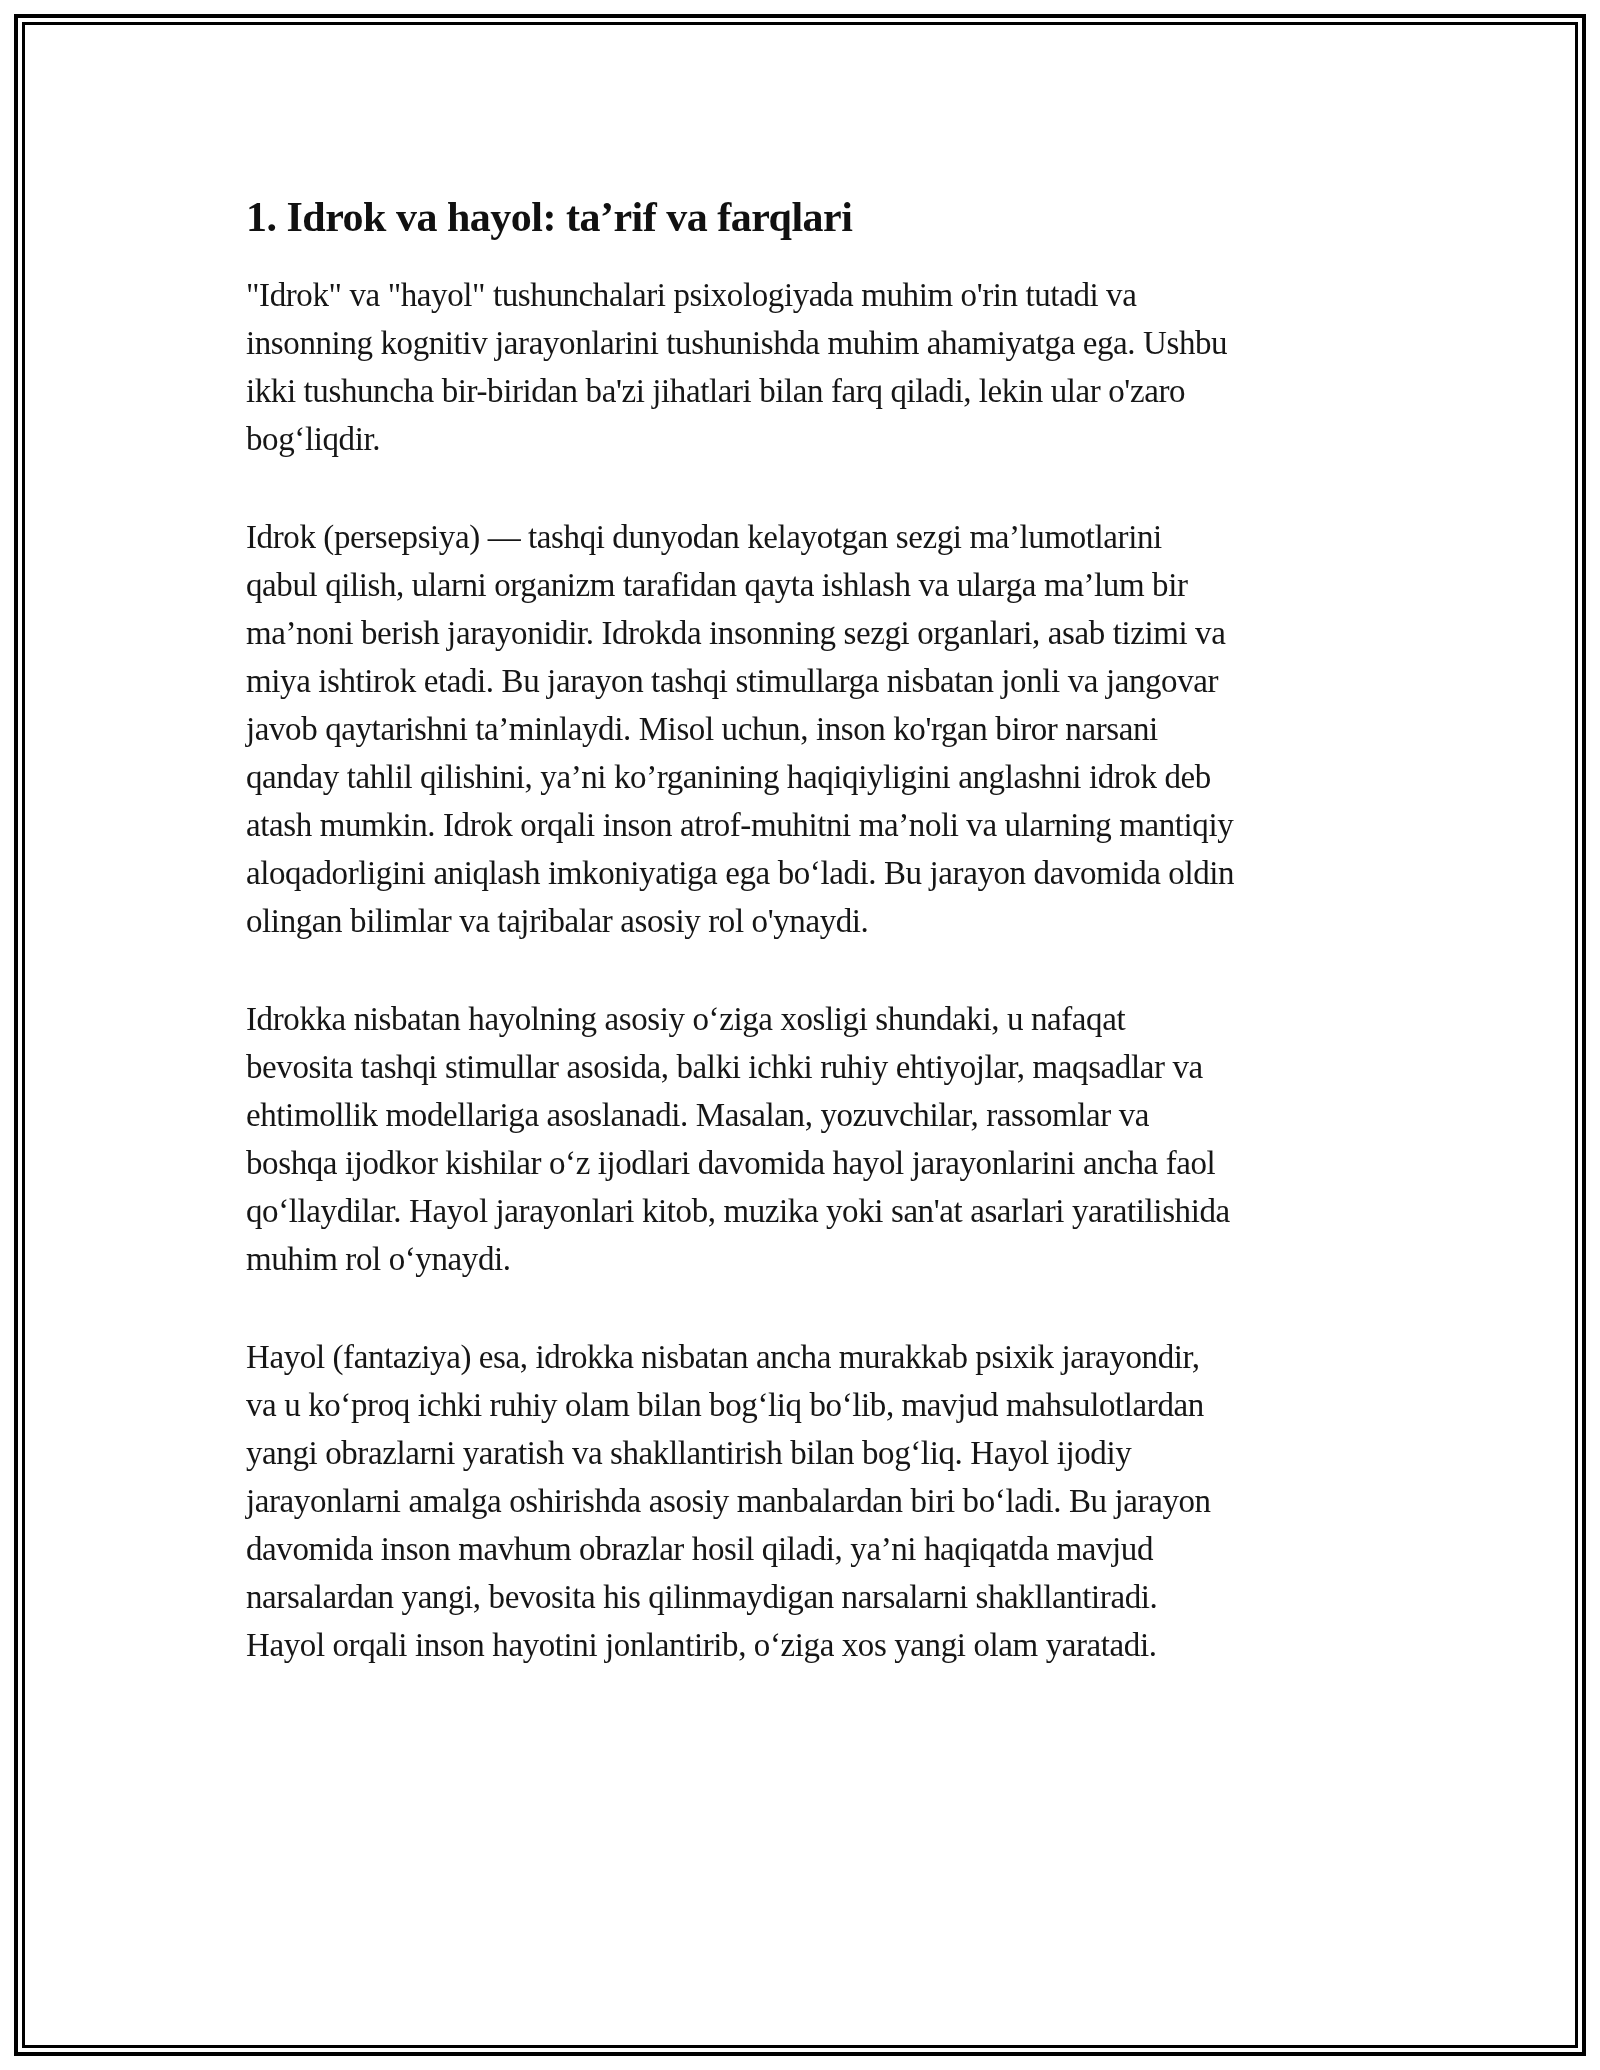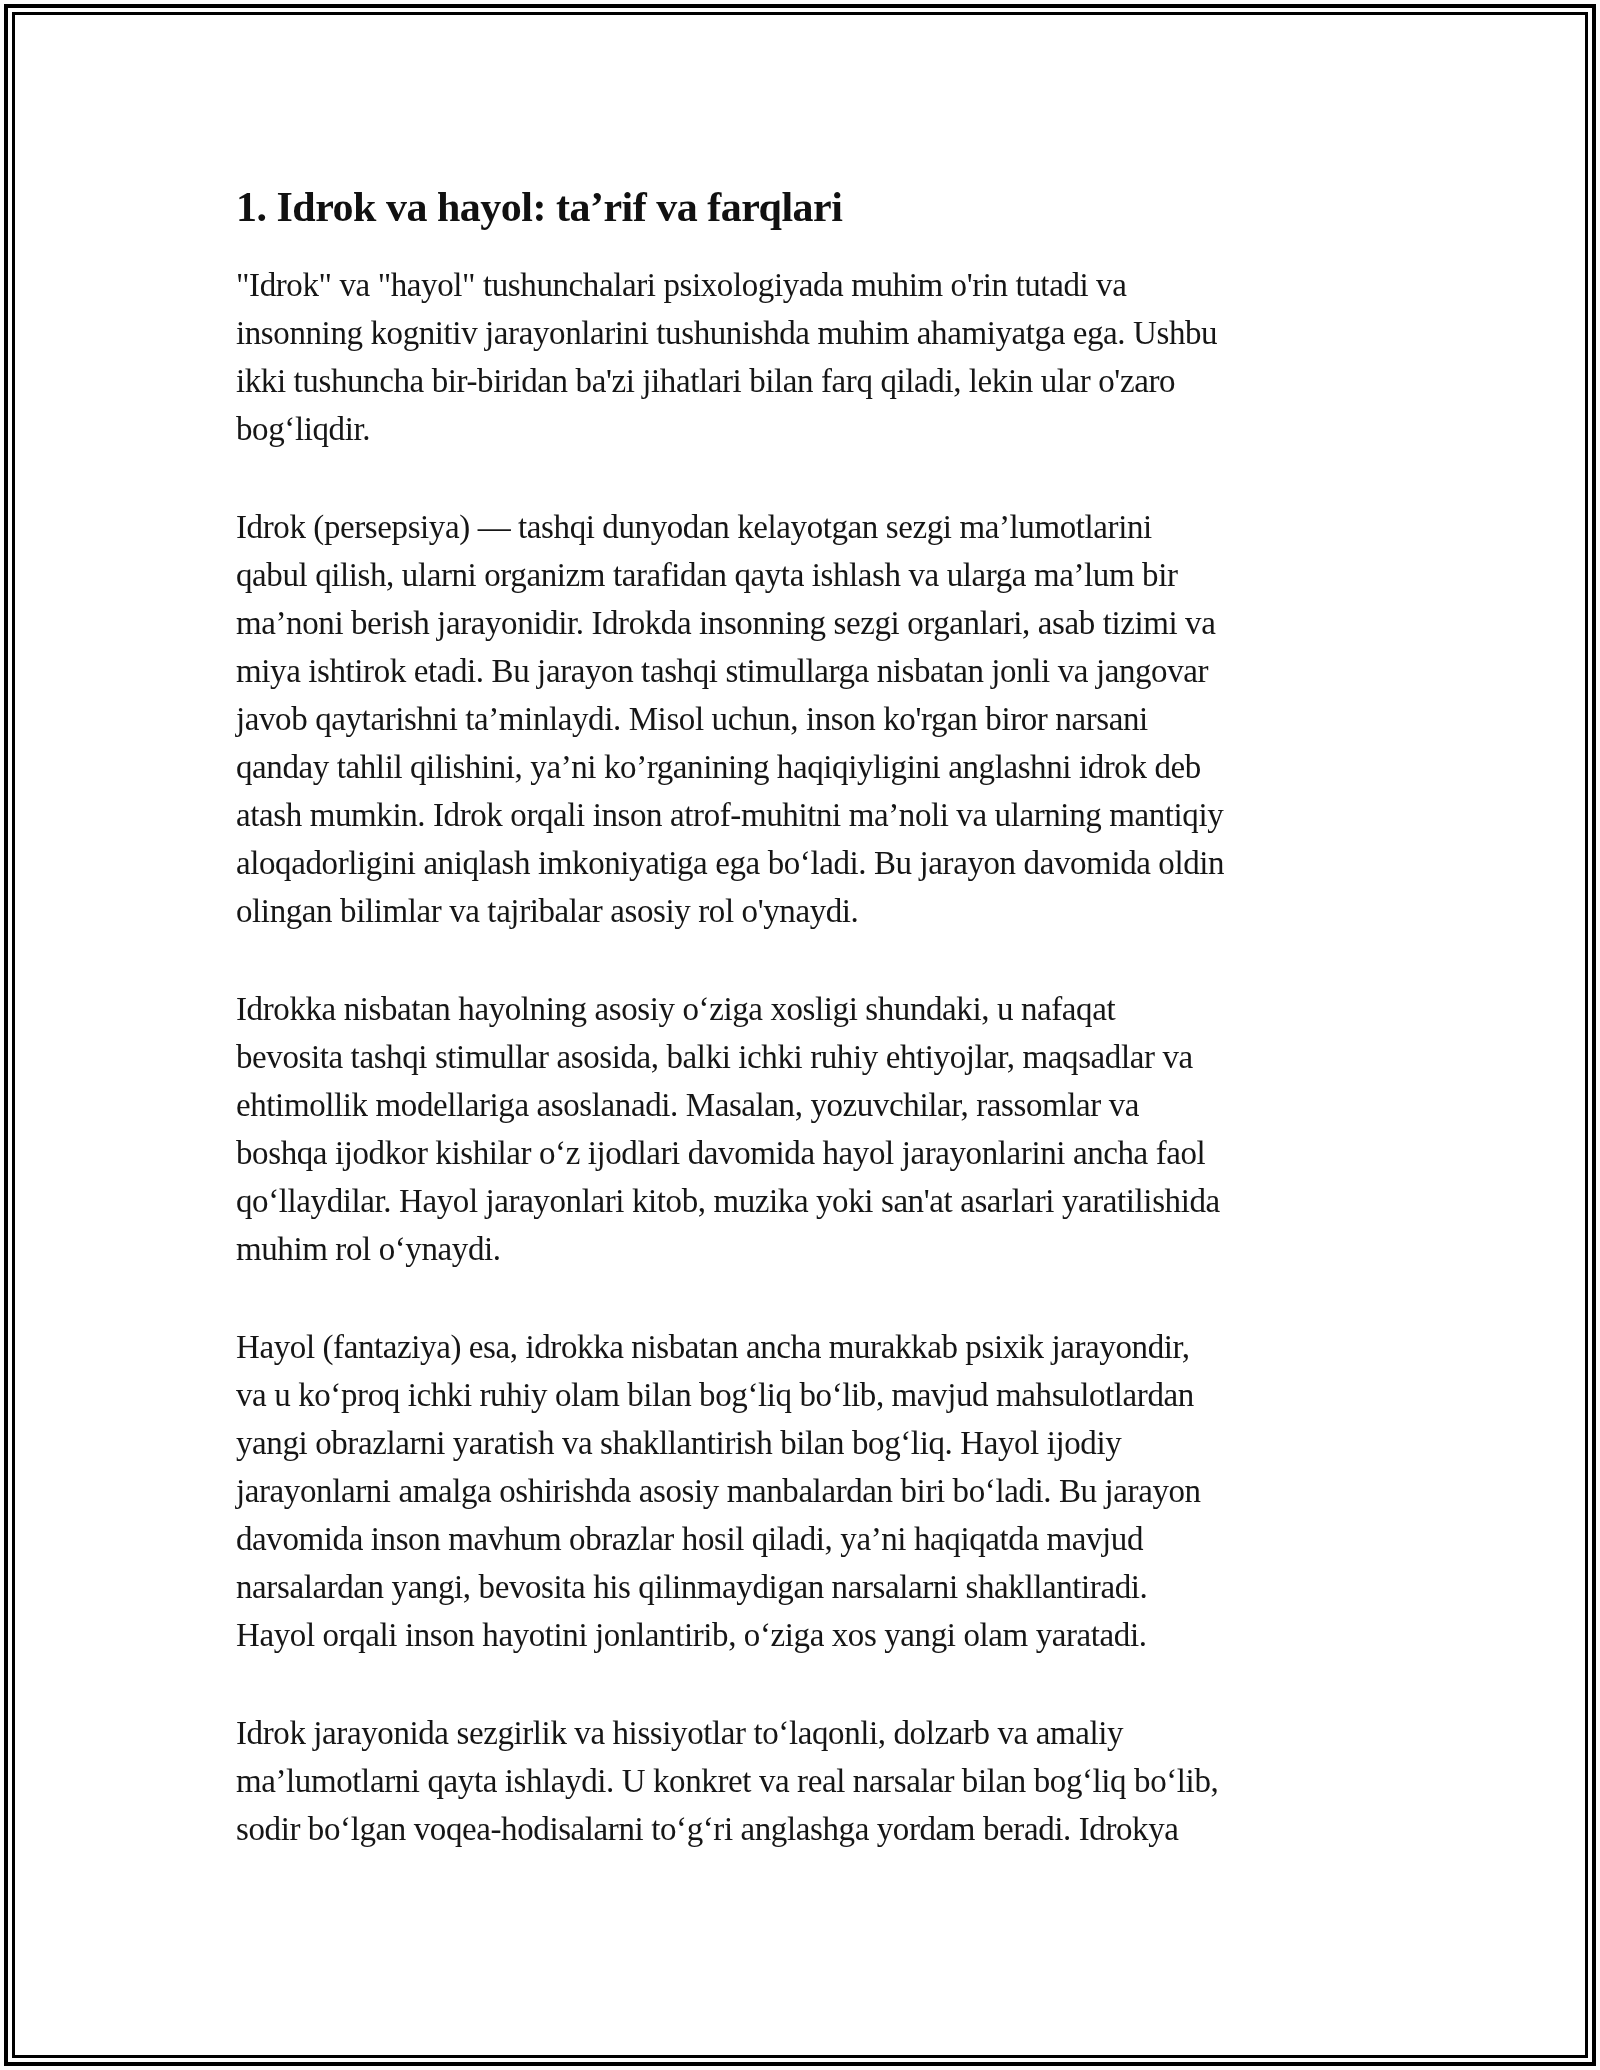--- a/index.html
+++ b/index.html
@@ -11,21 +11,21 @@
     width: 1600px;
     height: 2070px;
     overflow: hidden;
     font-family: "Liberation Serif", "DejaVu Serif", serif;
     color: #161616;
   }
   .page {
     box-sizing: border-box;
     width: 1600px;
     height: 2070px;
-    padding: 4px;
+    padding: 14px;
     background: #ffffff;
   }
   .frame-outer {
     box-sizing: border-box;
     width: 100%;
     height: 100%;
     border: 4px solid #000000;
     padding: 4px;
   }
   .frame-inner {
@@ -83,19 +83,16 @@
 boshqa ijodkor kishilar o‘z ijodlari davomida hayol jarayonlarini ancha faol
 qo‘llaydilar. Hayol jarayonlari kitob, muzika yoki san'at asarlari yaratilishida
 muhim rol o‘ynaydi.</p>
         <p class="doc-par">Hayol (fantaziya) esa, idrokka nisbatan ancha murakkab psixik jarayondir,
 va u ko‘proq ichki ruhiy olam bilan bog‘liq bo‘lib, mavjud mahsulotlardan
 yangi obrazlarni yaratish va shakllantirish bilan bog‘liq. Hayol ijodiy
 jarayonlarni amalga oshirishda asosiy manbalardan biri bo‘ladi. Bu jarayon
 davomida inson mavhum obrazlar hosil qiladi, ya’ni haqiqatda mavjud
 narsalardan yangi, bevosita his qilinmaydigan narsalarni shakllantiradi.
 Hayol orqali inson hayotini jonlantirib, o‘ziga xos yangi olam yaratadi.</p>
-        <p class="doc-par">Idrok jarayonida sezgirlik va hissiyotlar to‘laqonli, dolzarb va amaliy
-ma’lumotlarni qayta ishlaydi. U konkret va real narsalar bilan bog‘liq bo‘lib,
-sodir bo‘lgan voqea-hodisalarni to‘g‘ri anglashga yordam beradi. Idrokya</p>
       </div>
     </div>
   </div>
 </div>
 
 </body></html>

